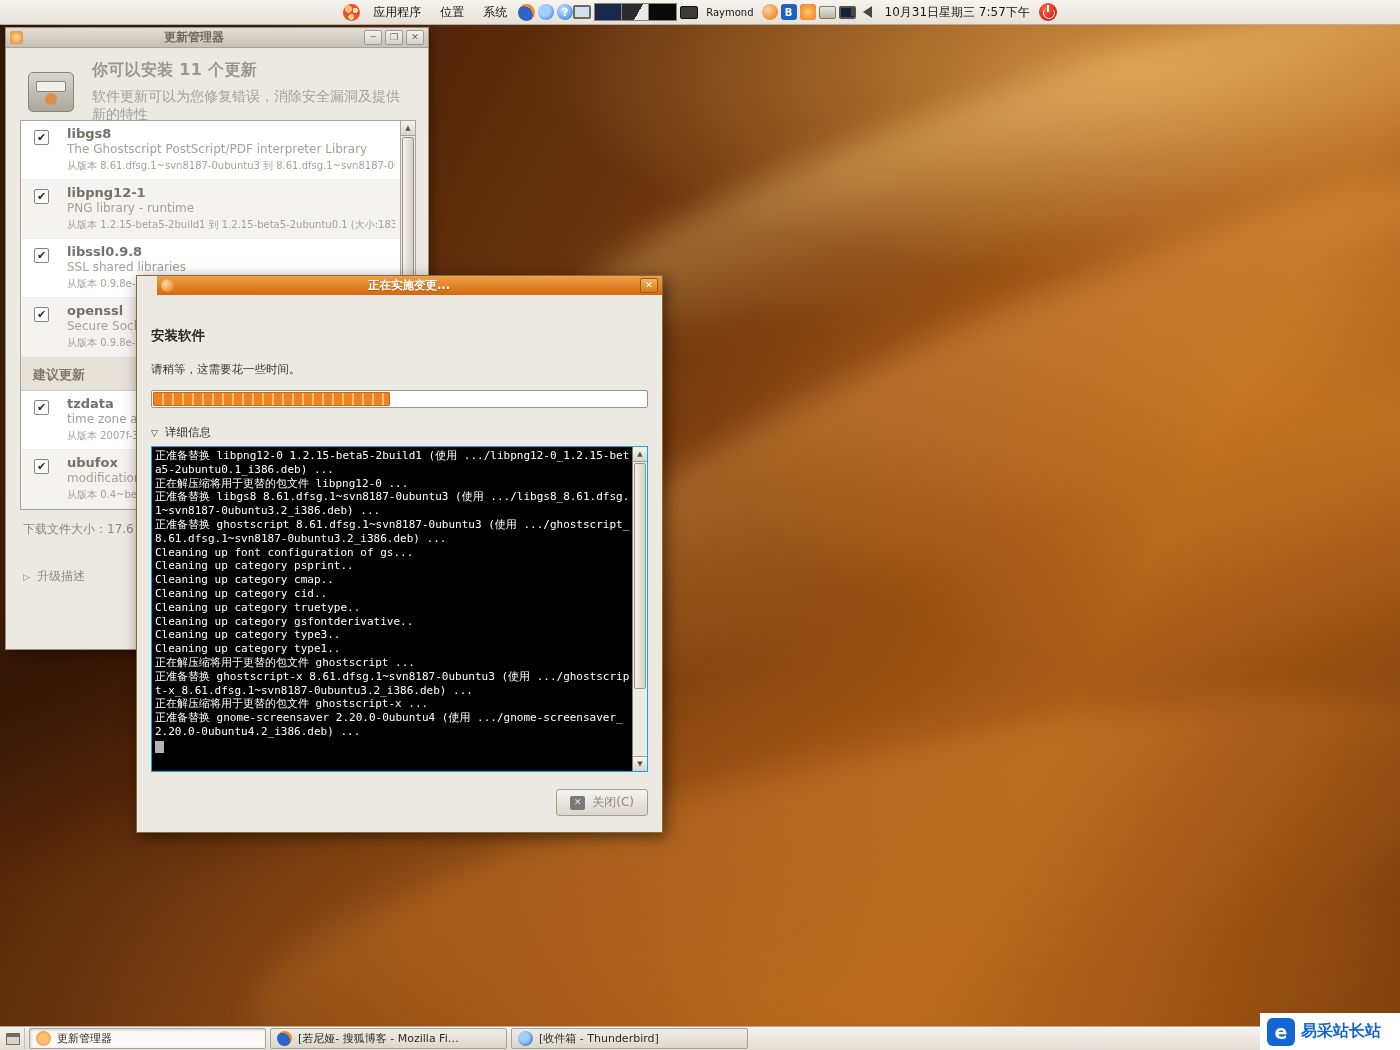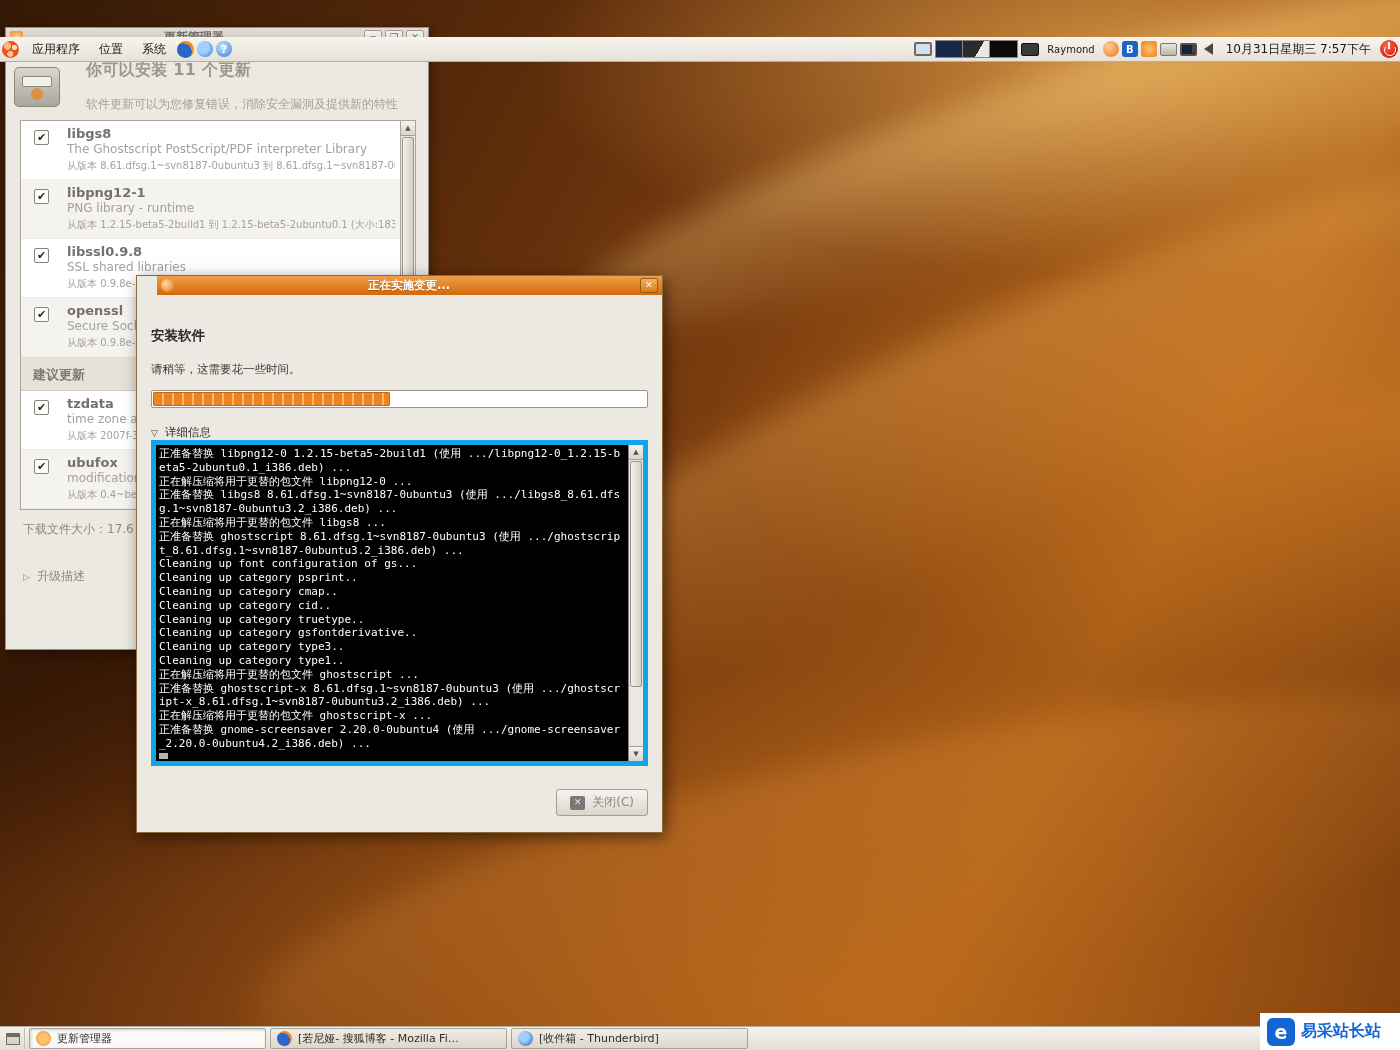--- a/index.html
+++ b/index.html
@@ -21,21 +21,21 @@
   .streak.s2 { top:330px; right:-180px; width:1200px; height:220px; transform:rotate(-24deg);
     background:linear-gradient(rgba(250,180,90,.35), rgba(250,180,90,0)); }
   .streak.s3 { bottom:40px; left:240px; width:1300px; height:260px; transform:rotate(-12deg);
     background:linear-gradient(rgba(235,150,60,.30), rgba(120,50,10,0)); }
   .streak.s4 { top:520px; left:-200px; width:900px; height:200px; transform:rotate(-28deg);
     background:linear-gradient(rgba(30,12,2,.45), rgba(30,12,2,0)); }
 
   
   .top-panel { position:absolute; top:0; left:0; right:0; height:25px; z-index:50;
     background:linear-gradient(#f7f4ef,#e6e1d8); border-bottom:1px solid #b3aea4;
-    display:flex; align-items:center; justify-content:space-between; padding:0 0;margin-top:37px; }
+    display:flex; align-items:center; justify-content:center; padding:0 0; }
   .panel-left, .panel-right { display:flex; align-items:center; gap:3px; height:100%; }
   .menu-item { font-size:12px; color:#181818; padding:0 8px; height:100%; display:flex; align-items:center; }
   .ubuntu-logo { width:17px; height:17px; border-radius:50%; margin:0 2px;
     background: radial-gradient(circle at 32% 30%, #ffb884 0 22%, transparent 23%),
                 radial-gradient(circle at 72% 38%, #ffd9b0 0 16%, transparent 17%),
                 radial-gradient(circle at 48% 76%, #ffc79a 0 18%, transparent 19%),
                 radial-gradient(circle at 50% 50%, #e95420 0 90%, #b03e12 100%); }
   .p-ico { width:19px; height:19px; border-radius:3px; display:flex; align-items:center; justify-content:center; font-size:10px; }
   .ico-firefox { background: radial-gradient(circle at 35% 65%, #2a65c8 0 55%, transparent 56%),
                  radial-gradient(circle at 70% 30%, #f78a1e 0 60%, #d85a0a 100%); border-radius:50%; width:17px; height:17px; }
@@ -64,27 +64,27 @@
   
   .window { position:absolute; background:#ECE9E2; border:1px solid #968f82; box-shadow:2px 3px 10px rgba(0,0,0,.4); }
   .win-btn { width:18px; height:15px; background:linear-gradient(#f4f2ed,#d7d2c7); border:1px solid #a39d91; border-radius:2px;
     font-size:9px; color:#6e6a62; display:inline-flex; align-items:center; justify-content:center; margin-left:3px; line-height:1; }
 
   
   .um-window { left:5px; top:27px; width:424px; height:623px; z-index:10; }
   .um-titlebar { height:20px; background:linear-gradient(#e2ded6,#c6c1b6); display:flex; align-items:center; padding:0 4px; border-bottom:1px solid #a8a298; }
   .um-title-icon { width:13px; height:13px; border-radius:3px; background: radial-gradient(circle at 50% 50%, #ffd9a8, #e8821e); margin-right:4px; }
   .um-title { flex:1; text-align:center; font-size:12px; font-weight:bold; color:#6e6a62; }
-  .um-header { display:flex; gap:26px; padding:12px 16px 8px 8px; align-items:center; }
+  .um-header { display:flex; gap:18px; padding:12px 16px 8px 22px; align-items:center; }
   .um-header-icon { width:46px; height:40px; flex:none; position:relative;
     background:linear-gradient(#d8d5ce,#aaa69c); border:1px solid #8a857b; border-radius:5px; }
   .um-header-icon::before { content:""; position:absolute; left:7px; top:8px; right:7px; height:9px; background:#f2f0ea; border:1px solid #8a857b; border-radius:2px; }
   .um-header-icon::after { content:""; position:absolute; left:16px; bottom:6px; width:12px; height:12px; background:#e8821e; border-radius:50%; opacity:.75; }
   .um-header-title { font-size:16px; font-weight:bold; color:#9b978f; letter-spacing:.3px; }
-  .um-header-sub { font-size:12px; color:#a5a198; margin-top:15px; }
+  .um-header-sub { font-size:14px; color:#a5a198; margin-top:7px; }
   .um-list { position:absolute; left:14px; top:92px; width:396px; height:390px; background:#fff; border:1px solid #aba599; overflow:hidden; }
   .pkg-row { position:relative; min-height:59px; padding:5px 20px 5px 46px; border-bottom:1px solid #f1eee9; }
   .pkg-row.alt { background:#f5f3ef; }
   .cb { position:absolute; left:13px; top:9px; width:15px; height:15px; background:#fdfdfc; border:1px solid #8a857b; border-radius:2px;
     font-size:11px; line-height:13px; text-align:center; color:#2a2a28; }
   .cb::after { content:"✔"; }
   .pkg-name { font-size:13px; font-weight:bold; color:#75716a; }
   .pkg-desc { font-size:12px; color:#a5a199; margin-top:1px; white-space:nowrap; overflow:hidden; }
   .pkg-ver { font-size:10px; color:#a5a199; margin-top:3px; white-space:nowrap; overflow:hidden; }
   .section-row { background:#e6e2da; border-bottom:1px solid #d2cdc3; font-size:13px; font-weight:bold; color:#7c786f; padding:9px 12px; height:34px; }
@@ -106,21 +106,21 @@
     color:#fff; font-size:9px; display:flex; align-items:center; justify-content:center; line-height:1; }
   .dlg-body { position:relative; height:calc(100% - 19px); padding:16px 14px; }
   .dlg-heading { padding-top:16px; font-size:13.5px; font-weight:bold; color:#2e2c28; }
   .dlg-sub { margin-top:17px; font-size:11.5px; color:#3a3833; }
   .progress-trough { margin-top:13px; height:18px; background:#fff; border:1px solid #9a958b; border-radius:2px; padding:1px; }
   .progress-fill { height:100%; border:1px solid #c96a10; border-radius:1px;
     background: repeating-linear-gradient(90deg, #EE8420 0 8px, #F6BE82 8px 10px); }
   .dlg-status { margin-top:9px; font-size:11.5px; color:#3a3833; }
   .dlg-expander { margin-top:17px; display:flex; align-items:center; gap:7px; font-size:11.5px; color:#2e2c28; }
   .dlg-expander .tri { font-size:9px; color:#4a473f; }
-  .terminal { position:relative; height:326px; background:#000; border:5px solid #0ea5e9; }
+  .terminal { margin-top:6px; position:relative; height:326px; background:#000; border:1px solid #0ea5e9; }
   .term-lines { position:absolute; left:3px; top:2px; right:17px; bottom:2px; overflow:hidden;
     font-family:"DejaVu Sans Mono","Liberation Mono",monospace; font-size:11px; line-height:13.8px; color:#fff; word-break:break-all; }
   .term-line { white-space:pre-wrap; }
   .term-cursor { display:inline-block; width:9px; height:12px; background:#b4b4b4; margin-top:2px; }
   .term-scrollbar { position:absolute; right:0; top:0; bottom:0; width:15px; background:#ece9e2; border-left:1px solid #84807a; }
   .term-thumb { position:absolute; left:1px; right:1px; top:16px; height:226px; background:linear-gradient(90deg,#f3f1ec,#d5d0c5); border:1px solid #9a948a; border-radius:2px; }
   .dlg-actions { position:absolute; right:14px; bottom:16px; }
   .btn-close { display:flex; align-items:center; gap:7px; padding:4px 13px; background:linear-gradient(#f6f4ef,#dbd6cb);
     border:1px solid #a49e92; border-radius:3px; font-size:12px; color:#8d897f; font-family:inherit; }
   .btn-close .btn-icon { width:15px; height:14px; background:#787878; border-radius:2px; color:#e8e8e8; font-size:9px;
@@ -267,21 +267,20 @@
       </div>
       <div class="dlg-expander">
         <span class="tri">▽</span>
         <span>详细信息</span>
       </div>
       <div class="terminal">
         <div class="term-lines">
           <div class="term-line">正准备替换 libpng12-0 1.2.15-beta5-2build1 (使用 .../libpng12-0_1.2.15-beta5-2ubuntu0.1_i386.deb) ...</div>
           <div class="term-line">正在解压缩将用于更替的包文件 libpng12-0 ...</div>
           <div class="term-line">正准备替换 libgs8 8.61.dfsg.1~svn8187-0ubuntu3 (使用 .../libgs8_8.61.dfsg.1~svn8187-0ubuntu3.2_i386.deb) ...</div>
-          <div class="term-line">正在解压缩将用于更替的包文件 libgs8 ...</div>
           <div class="term-line">正准备替换 ghostscript 8.61.dfsg.1~svn8187-0ubuntu3 (使用 .../ghostscript_8.61.dfsg.1~svn8187-0ubuntu3.2_i386.deb) ...</div>
           <div class="term-line">Cleaning up font configuration of gs...</div>
           <div class="term-line">Cleaning up category psprint..</div>
           <div class="term-line">Cleaning up category cmap..</div>
           <div class="term-line">Cleaning up category cid..</div>
           <div class="term-line">Cleaning up category truetype..</div>
           <div class="term-line">Cleaning up category gsfontderivative..</div>
           <div class="term-line">Cleaning up category type3..</div>
           <div class="term-line">Cleaning up category type1..</div>
           <div class="term-line">正在解压缩将用于更替的包文件 ghostscript ...</div>

